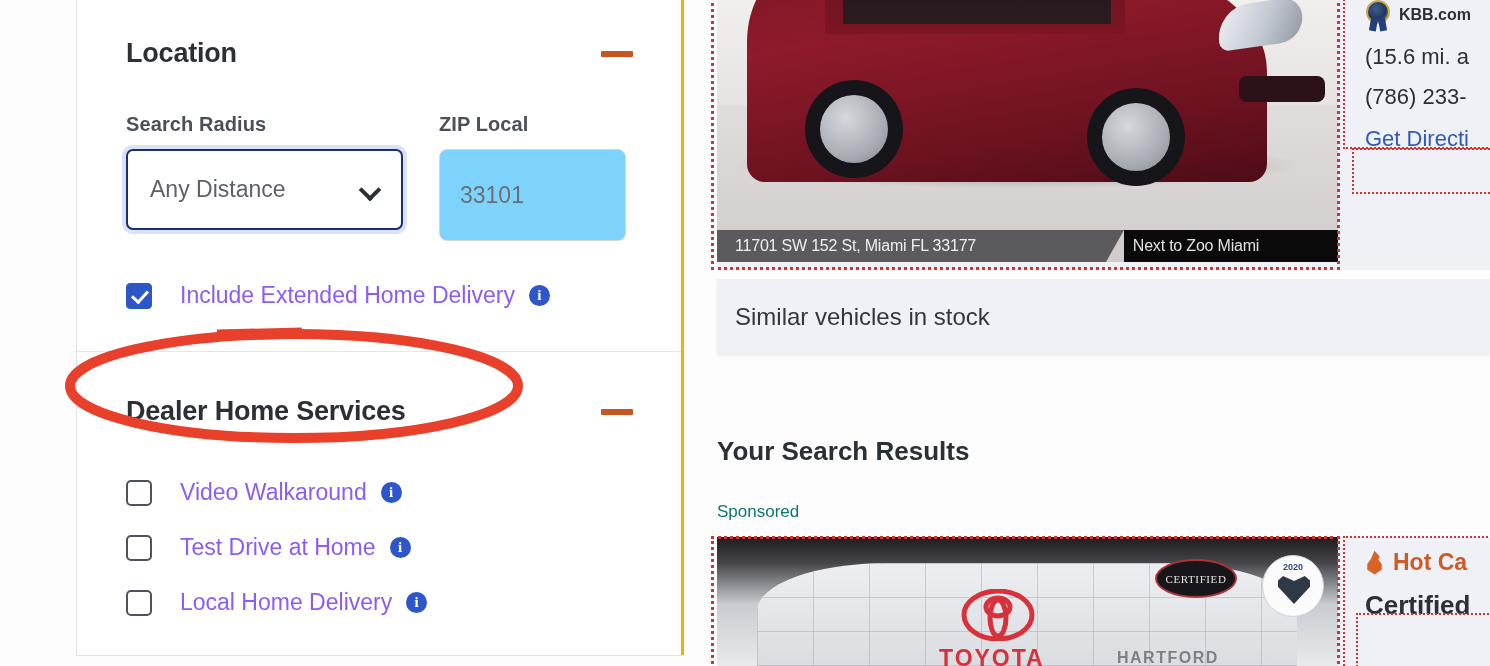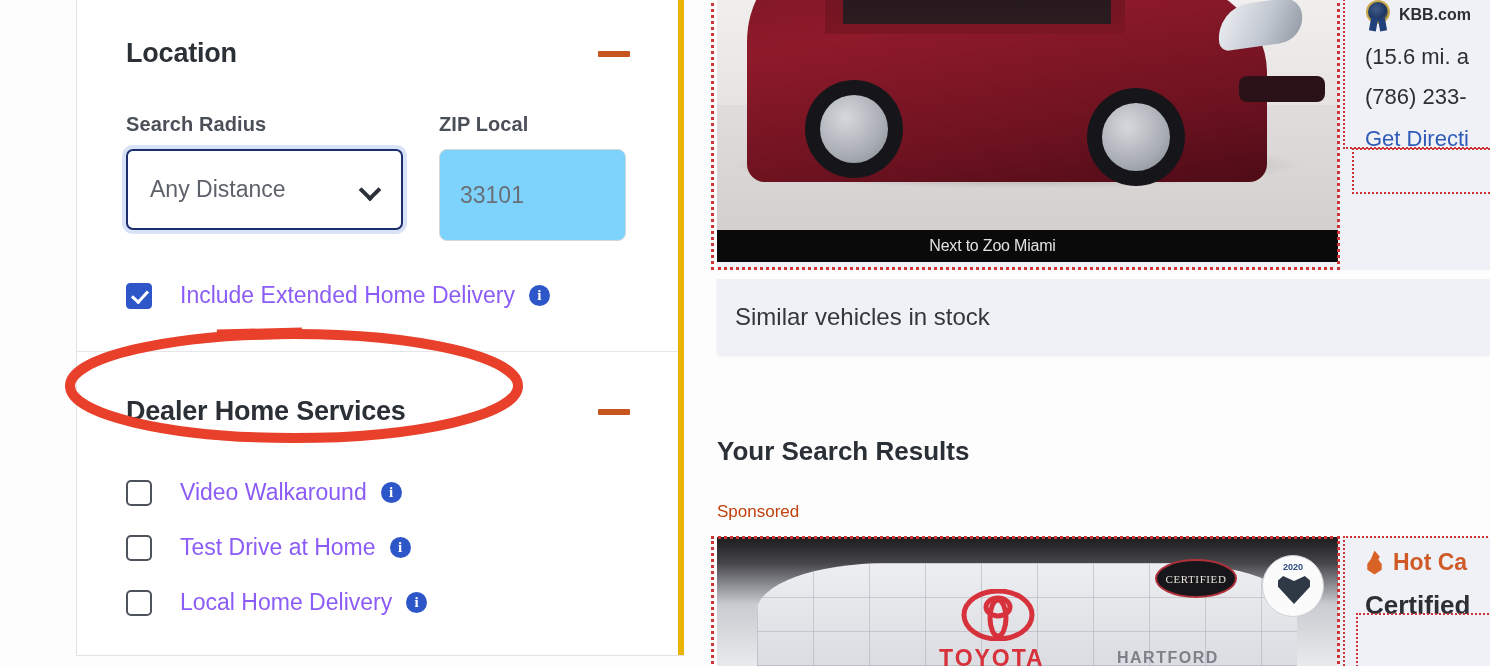--- a/index.html
+++ b/index.html
@@ -11,21 +11,21 @@
   }
   #root { position: relative; width: 1490px; height: 666px; background: #fdfdfd; }
 
   
   .sidebar {
     position: absolute;
     left: 76px; top: 0px;
     width: 608px; height: 655px;
     background: #ffffff;
     border-left: 1px solid #e3e3e6;
-    border-right: 6px solid #eab308;
+    border-right: 3px solid #eab308;
   }
   .sidebar-bottom-rule {
     position: absolute; left: 76px; top: 655px;
     width: 608px; height: 1px; background: #e3e3e6;
   }
 
   .facet { position: relative; }
   .facet-divider { height: 1px; background: #e6e6e9; margin: 0 0 0 0; }
 
   .facet-head {
@@ -227,21 +227,21 @@
     box-shadow: 0 2px 3px rgba(0,0,0,0.07);
   }
   .similar-bar span { font-size: 24px; color: #32363d; }
 
   .results-title {
     position: absolute; left: 717px; top: 436px;
     font-size: 26px; font-weight: bold; color: #2b2f36;
   }
   .sponsored {
     position: absolute; left: 717px; top: 502px;
-    font-size: 17px; color: #c2410c;
+    font-size: 17px; color: #0f766e;
   }
 
   .card-sponsor {
     position: absolute; left: 17px; top: 537px;
     width: 773px; height: 129px;
     background: #eff1f6;
   }
   .sponsor-photo {
     position: absolute; left: 0; top: 0; width: 621px; height: 129px;
     overflow: hidden;
@@ -391,20 +391,21 @@
         <div class="car-shadow"></div>
         <div class="car-body">
           <div class="car-roof"></div>
           <div class="car-glass"></div>
           <div class="headlight"></div>
           <div class="grille"></div>
         </div>
         <div class="wheel w1"></div>
         <div class="wheel w2"></div>
         <div class="veh-banner">
+          <div class="addr">11701 SW 152 St, Miami FL 33177</div>
           <div class="tag">Next to Zoo Miami</div>
         </div>
       </div>
 
       <div class="dealer-info">
         <div class="kbb-line">
           <div class="kbb-badge">
             <div class="disc"></div>
               <div class="ribbonL"></div>
               <div class="ribbonR"></div>

